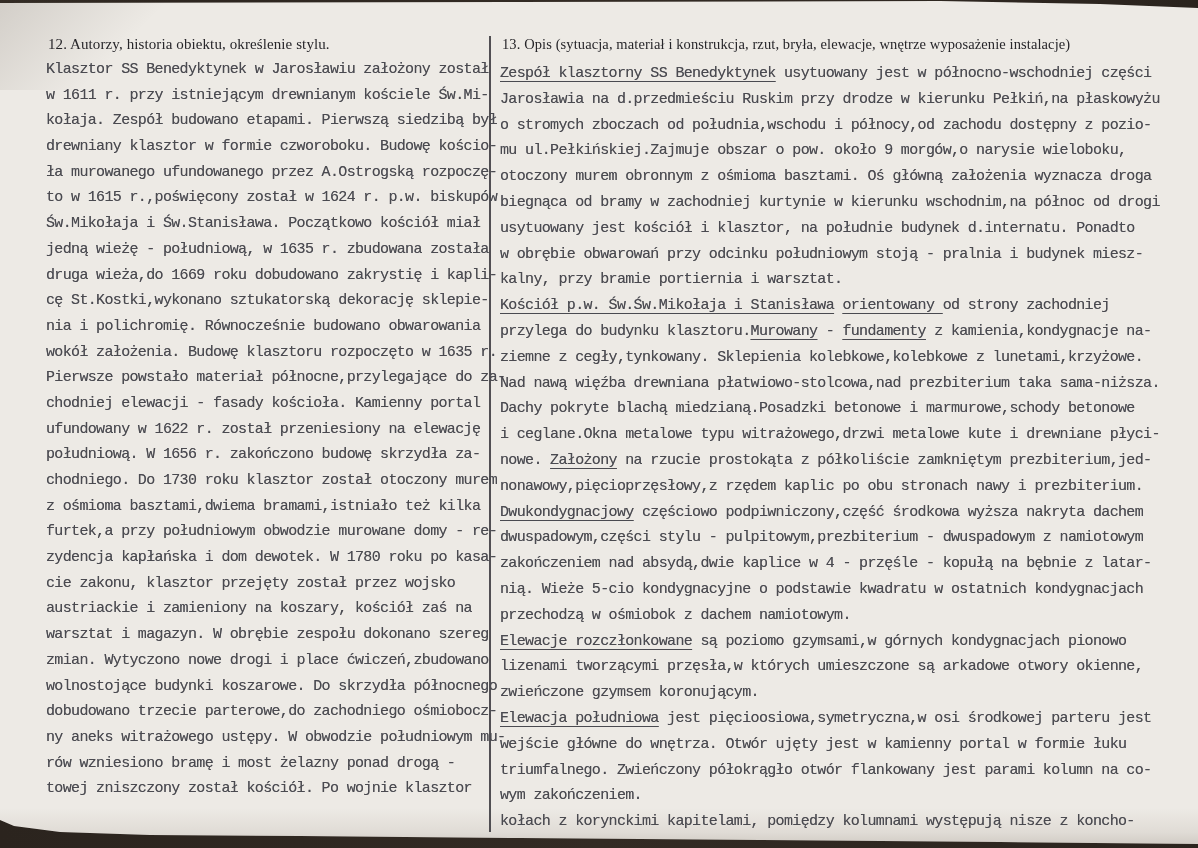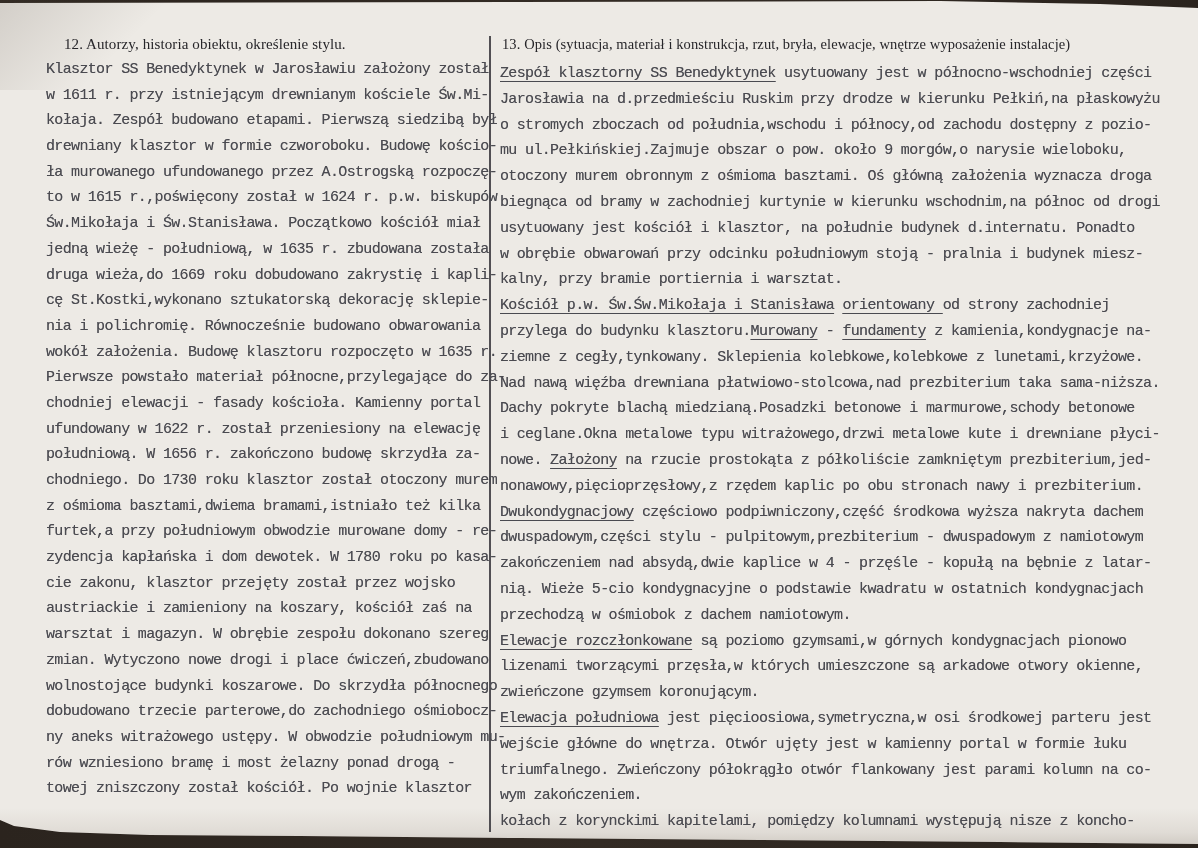--- a/index.html
+++ b/index.html
@@ -62,21 +62,21 @@
   }
   .col-left  { left: 46px;  width: 442px; }
   .col-right { left: 500px; width: 678px; }
   .sec-header {
     font-family: "Liberation Serif", serif;
     font-size: 15px;
     color: #27262a;
     letter-spacing: 0.1px;
     white-space: nowrap;
   }
-  .col-left  .sec-header { margin: 6px 0 4px 18px; }
+  .col-left  .sec-header { margin: 6px 0 4px 2px; }
   .col-right .sec-header { margin: 6px 0 8px 2px; font-size: 14.5px; }
   .body-lines {
     font-family: "Liberation Mono", "DejaVu Sans Mono", monospace;
     font-size: 15px;
     letter-spacing: -0.65px;
     color: #4a4a50;
     text-shadow: 0 0 0.4px rgba(60,60,70,0.55);
   }
   .col-left  .body-lines .tline { height: 25.7px; line-height: 25.7px; white-space: nowrap; }
   .col-right .body-lines .tline { height: 25.8px; line-height: 25.8px; white-space: nowrap; }

